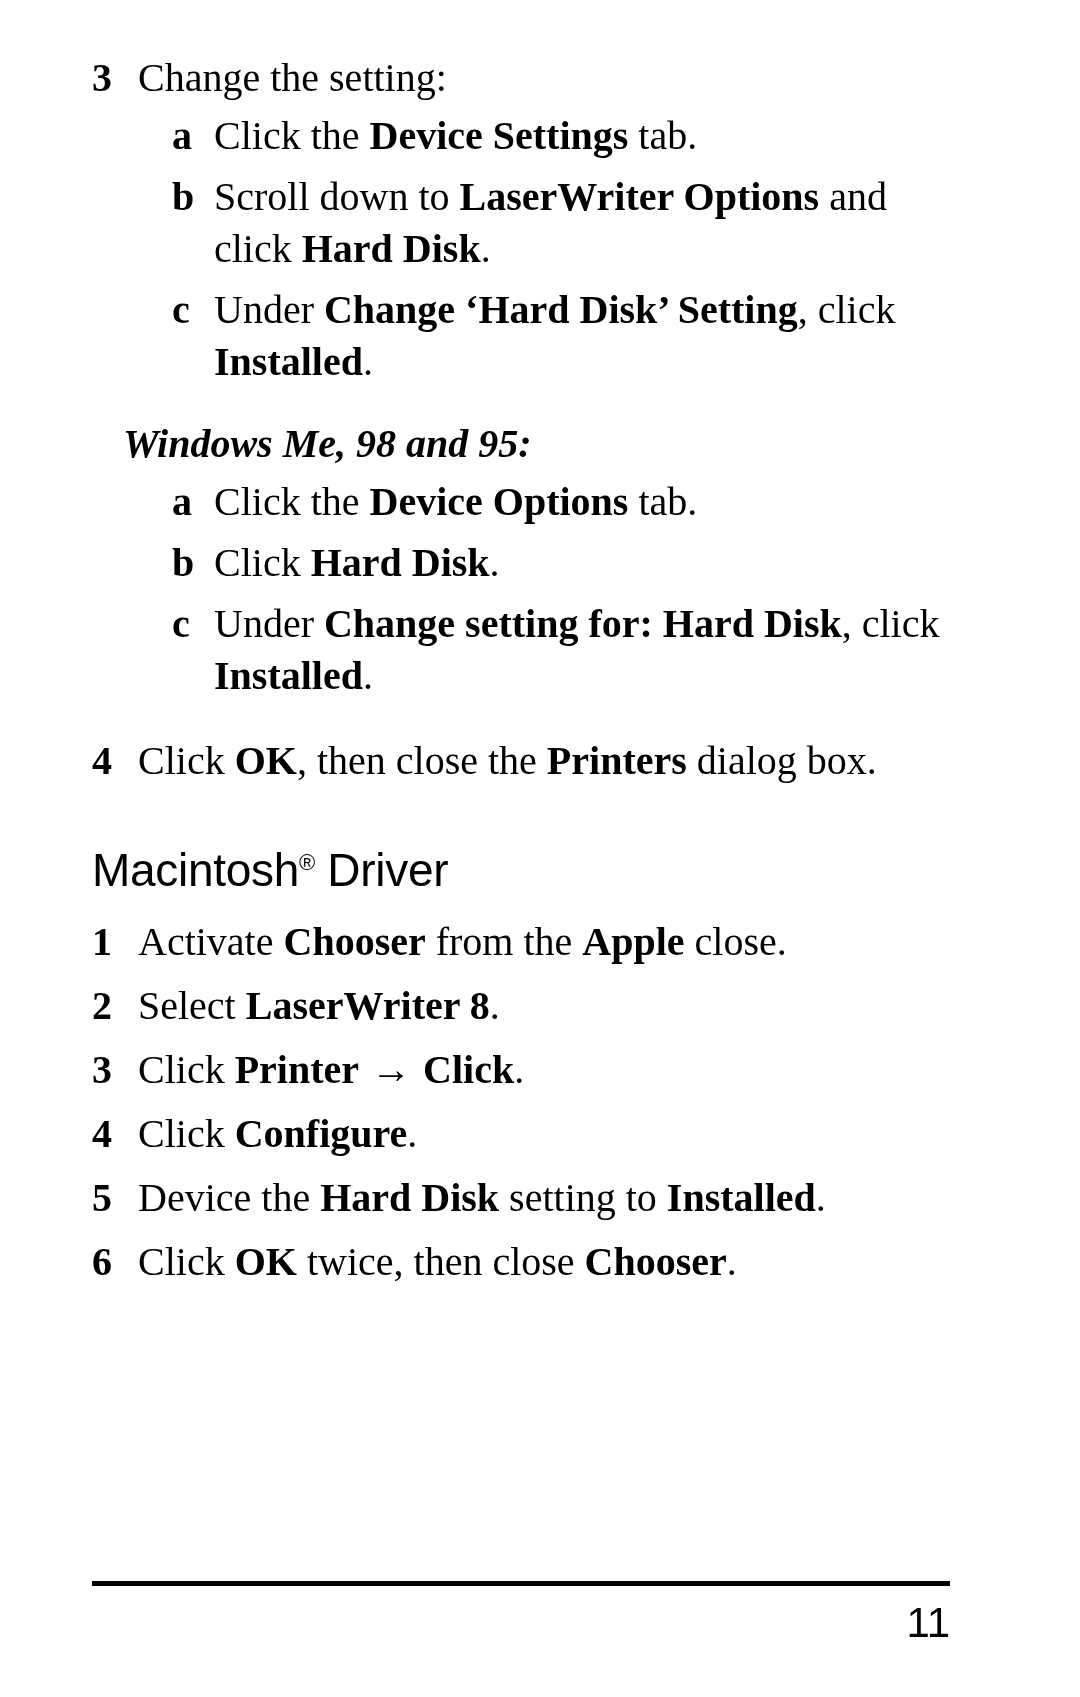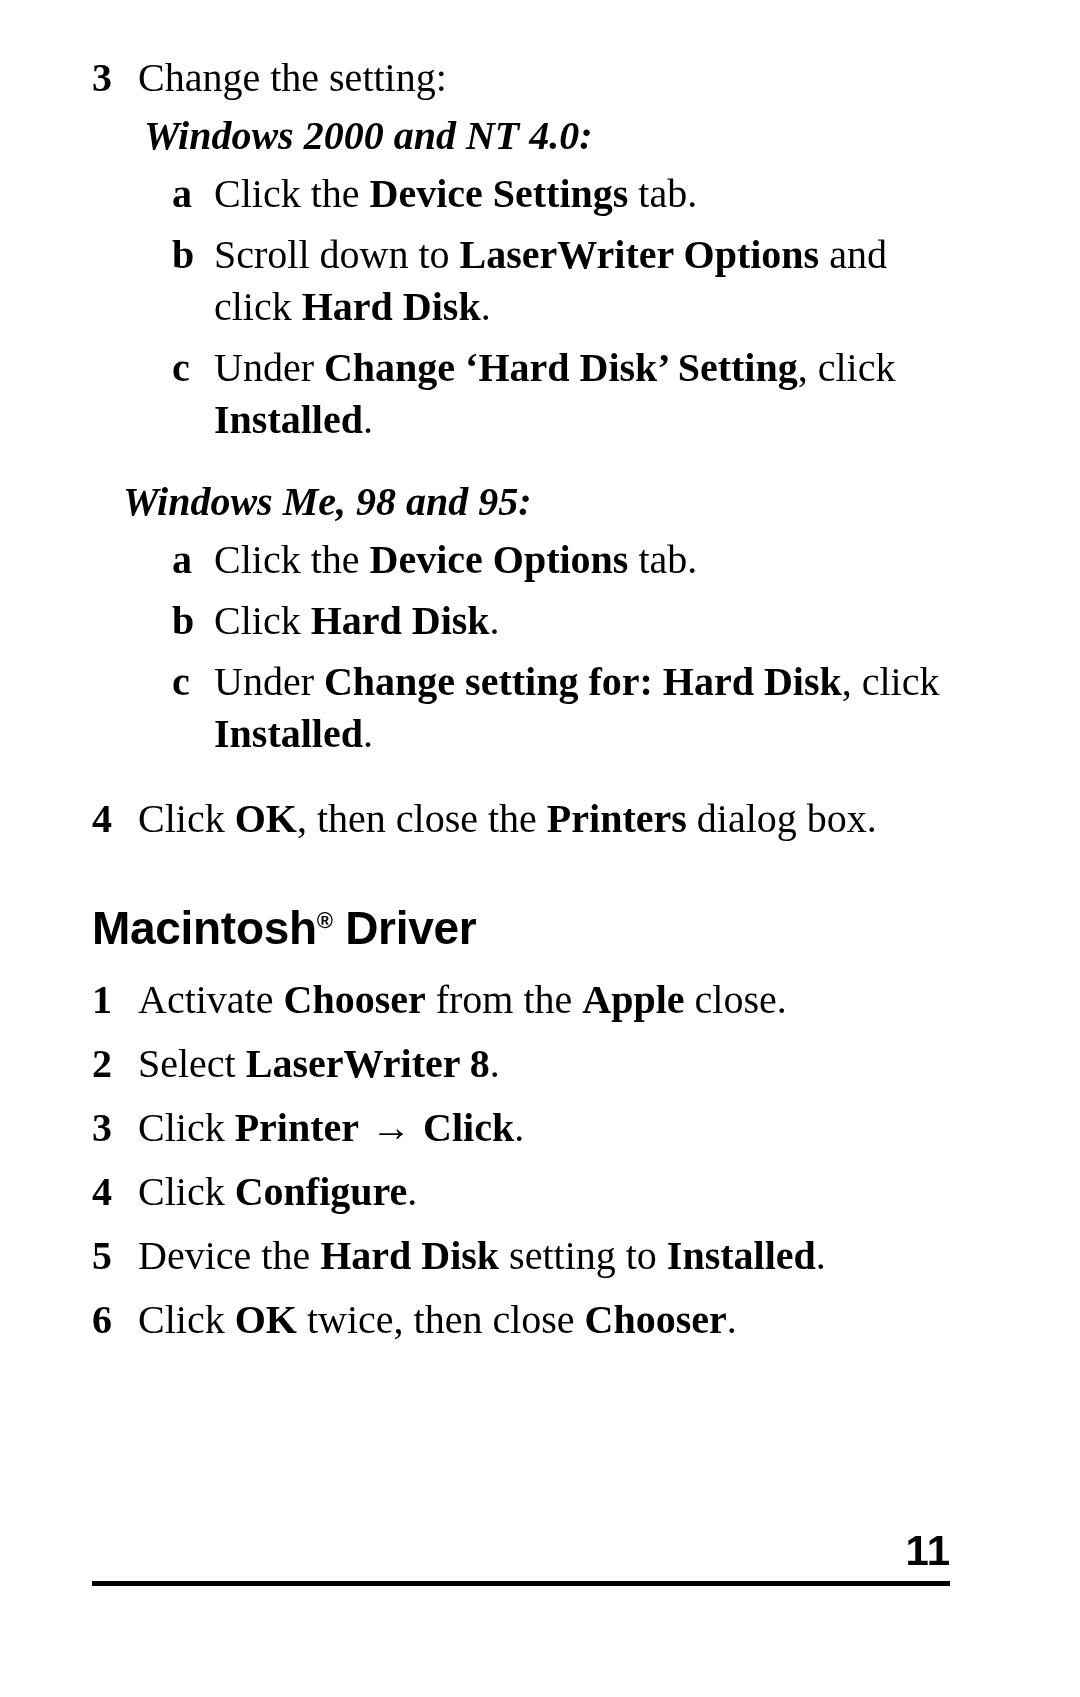--- a/index.html
+++ b/index.html
@@ -79,21 +79,21 @@
     flex: 0 0 42px;
   }
   .substep-body {
     flex: 1 1 auto;
   }
   .gap-before-step4 { height: 24px; }
 
   
   .section-heading {
     font-family: "Liberation Sans", "DejaVu Sans", sans-serif;
-    font-weight: bold;
+    font-weight: normal;
     font-size: 46px;
     letter-spacing: -0.3px;
     margin: 58px 0 20px 0;
     line-height: 1.1;
   }
   .section-heading .reg {
     font-size: 22px;
     vertical-align: super;
     line-height: 0;
   }
@@ -108,42 +108,41 @@
     position: absolute;
     left: 92px;
     top: 1581px;
     width: 858px;
     height: 5px;
     background: #000000;
   }
   .page-number {
     position: absolute;
     left: 92px;
-    top: 1528px;
+    top: 1600px;
     width: 858px;
     text-align: right;
     font-family: "Liberation Sans", "DejaVu Sans", sans-serif;
-    font-weight: bold;
+    font-weight: normal;
     font-size: 42px;
     line-height: 1.1;
   }
 </style>
 </head>
 <body>
 
 <div class="page">
 
   <div class="content">
 
     <div class="step">
       <span class="step-num">3</span>
       <span class="step-body">Change the setting:</span>
     </div>
 
-    <div class="os-heading">Windows 2000 and NT 4.0:</div>
 
     <div class="substeps">
       <div class="substep">
         <span class="substep-letter">a</span>
         <span class="substep-body"><span>Click the </span><b>Device Settings</b><span> tab.</span></span>
       </div>
       <div class="substep">
         <span class="substep-letter">b</span>
         <span class="substep-body"><span>Scroll down to </span><b>LaserWriter Options</b><span> and click </span><b>Hard Disk</b><span>.</span></span>
       </div>

